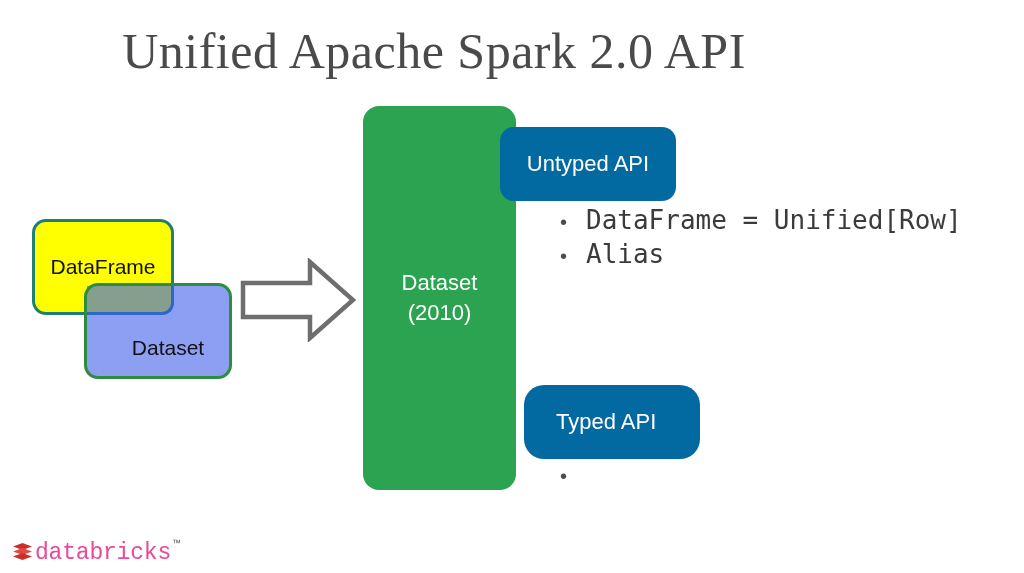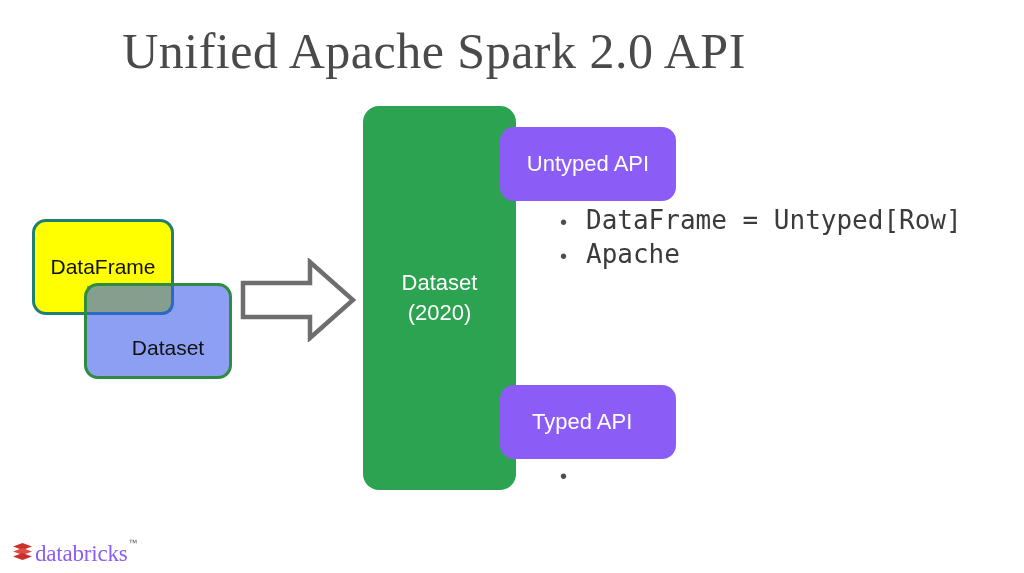--- a/index.html
+++ b/index.html
@@ -129,43 +129,44 @@
     justify-content: center;
     color: #ffffff;
     font-size: 22px;
     line-height: 1.35;
     z-index: 2;
   }
 
   
   .api-pill {
     position: absolute;
-    background: #8b5cf6;
+    background: #0369a1;
     border-radius: 14px;
     color: #ffffff;
     font-size: 22px;
     display: flex;
     align-items: center;
     z-index: 5;
   }
   #pill-untyped {
     left: 500px;
     top: 127px;
     width: 176px;
     height: 74px;
     justify-content: center;
   }
   #pill-typed {
-    left: 500px;
+    left: 524px;
     top: 385px;
     width: 176px;
     height: 74px;
     justify-content: flex-start;
     padding-left: 32px;
     box-sizing: border-box;
+    border-radius: 20px;
   }
 
   
   .bullet-list {
     position: absolute;
     margin: 0;
     padding: 0;
     list-style: none;
   }
   .bullet-item {
@@ -204,23 +205,23 @@
     display: flex;
     align-items: center;
     height: 26px;
   }
   #databricks-mark {
     width: 21px;
     height: 20px;
     margin-right: 2px;
   }
   #databricks-wordmark {
-    font-family: Liberation Serif, serif;
+    font-family: Liberation Mono, monospace;
     font-size: 23px;
-    color: #8b5cf6;
+    color: #ec4899;
     letter-spacing: -0.2px;
     line-height: 1;
     position: relative;
     top: 1px;
   }
   #databricks-tm {
     font-size: 9px;
     color: #55585c;
     position: relative;
     top: -9px;
@@ -244,35 +245,35 @@
 
   <div id="venn-overlap"></div>
   <div id="venn-overlap-edge"></div>
 
   <svg id="arrow" viewBox="0 0 116 84">
     <polygon points="3,25 70,25 70,4 113,42 70,80 70,59 3,59" fill="#ffffff" stroke="#6e6e6e" stroke-width="4.5" stroke-linejoin="miter"></polygon>
   </svg>
 
   <div id="dataset-2016">
     <div>Dataset</div>
-    <div>(2020)</div>
+    <div>(2010)</div>
   </div>
 
   <div class="api-pill" id="pill-untyped">
     <span>Untyped API</span>
   </div>
 
   <ul class="bullet-list" id="untyped-bullets">
     <li class="bullet-item">
       <span class="bullet-dot">•</span>
-      <span>DataFrame = Untyped[Row]</span>
+      <span>DataFrame = Unified[Row]</span>
     </li>
     <li class="bullet-item">
       <span class="bullet-dot">•</span>
-      <span>Apache</span>
+      <span>Alias</span>
     </li>
   </ul>
 
   <div class="api-pill" id="pill-typed">
     <span>Typed API</span>
   </div>
 
   <ul class="bullet-list" id="typed-bullets">
     <li class="bullet-item">
       <span class="bullet-dot">•</span>

